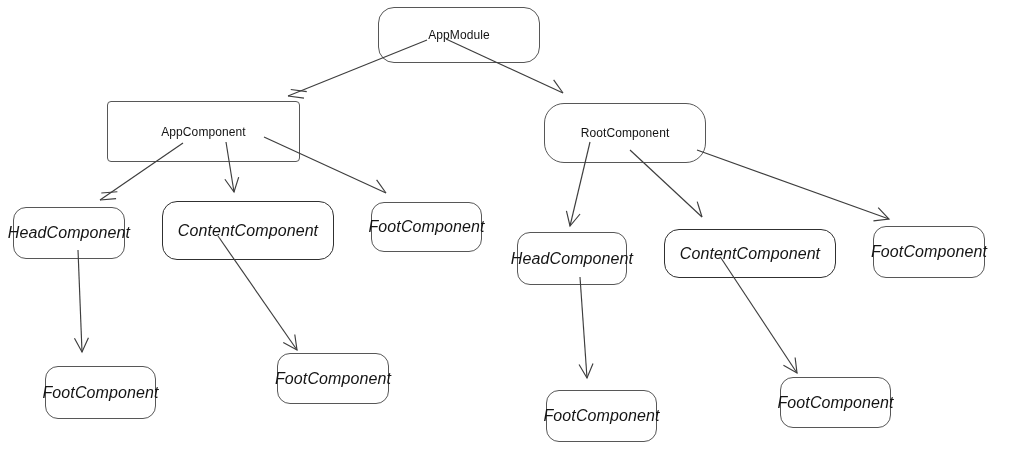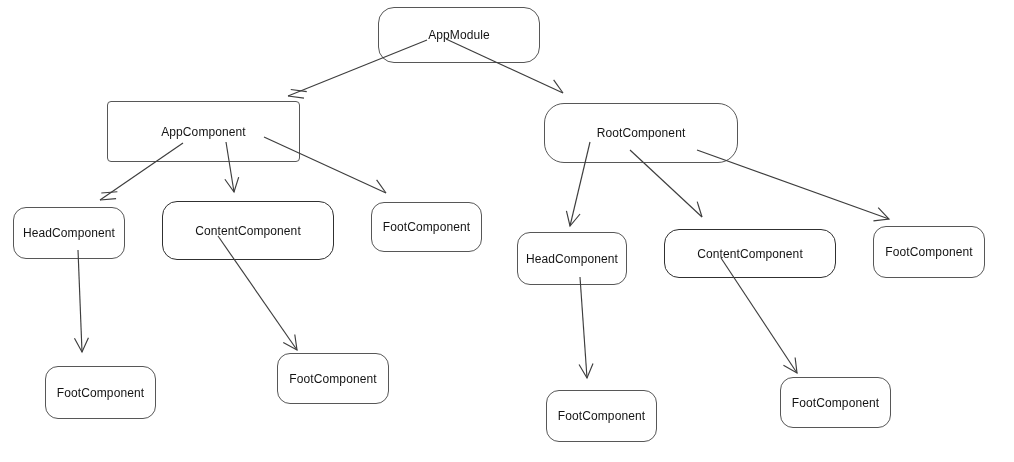--- a/index.html
+++ b/index.html
@@ -21,21 +21,21 @@
     background: #ffffff;
     border: 1.2px solid #575757;
     display: flex;
     align-items: center;
     justify-content: center;
     color: #141414;
     white-space: nowrap;
     z-index: 1;
   }
   .node.large { font-size: 12px; letter-spacing: 0.1px; }
-  .node.small { font-size: 12px; letter-spacing: 0.1px; }
+  .node.small { font-size: 16px; letter-spacing: 0.1px; font-style: italic; }
   .node.thick { border-width: 1.8px; border-color: #303030; }
   #edges {
     position: absolute;
     left: 0; top: 0;
     width: 1014px;
     height: 462px;
     z-index: 2;
     pointer-events: none;
   }
   #edges line { stroke: #3d3d3d; stroke-width: 1.15; }
@@ -70,21 +70,21 @@
       <line x1="218" y1="236" x2="297" y2="350" marker-end="url(#head-v)"></line>
       <line x1="580" y1="277" x2="587" y2="378" marker-end="url(#head-v)"></line>
       <line x1="721" y1="258" x2="797" y2="373" marker-end="url(#head-v)"></line>
     </svg>
 <div class="node large" style="left: 378px; top: 7px; width: 162px; height: 56px; border-radius: 16px;">
       <span>AppModule</span>
     </div>
     <div class="node large" style="left: 107px; top: 101px; width: 193px; height: 61px; border-radius: 4px;">
       <span>AppComponent</span>
     </div>
-    <div class="node large" style="left: 544px; top: 103px; width: 194px; height: 60px; border-radius: 20px;">
+    <div class="node large" style="left: 544px; top: 103px; width: 162px; height: 60px; border-radius: 20px;">
       <span>RootComponent</span>
     </div>
     <div class="node small" style="left: 13px; top: 207px; width: 112px; height: 52px; border-radius: 13px;">
       <span>HeadComponent</span>
     </div>
     <div class="node small thick" style="left: 162px; top: 201px; width: 172px; height: 59px; border-radius: 15px;">
       <span>ContentComponent</span>
     </div>
     <div class="node small" style="left: 371px; top: 202px; width: 111px; height: 50px; border-radius: 13px;">
       <span>FootComponent</span>

